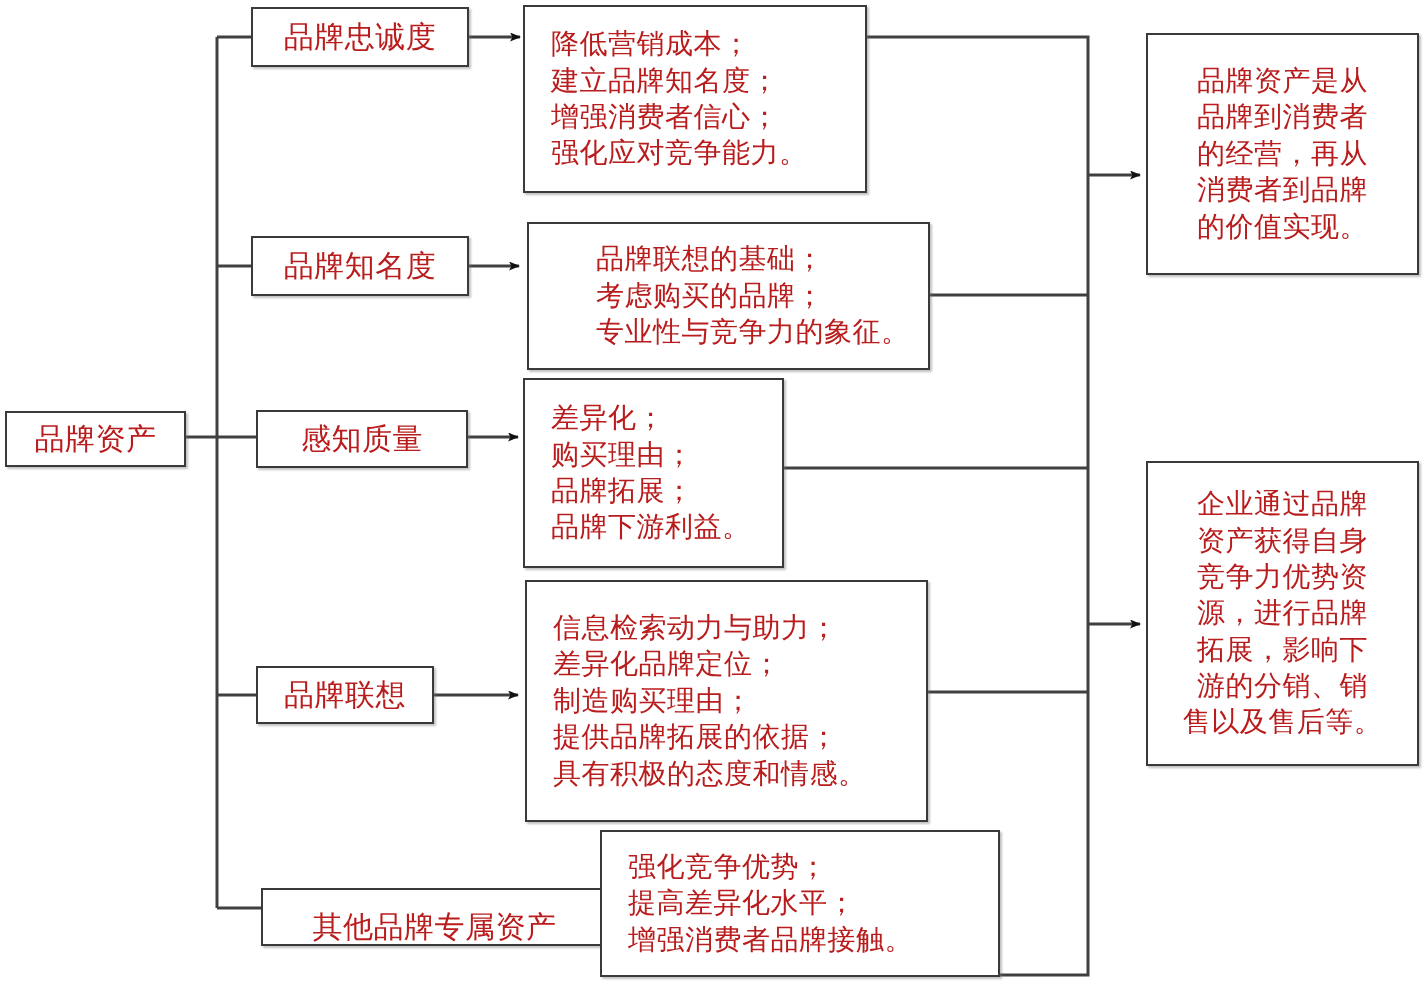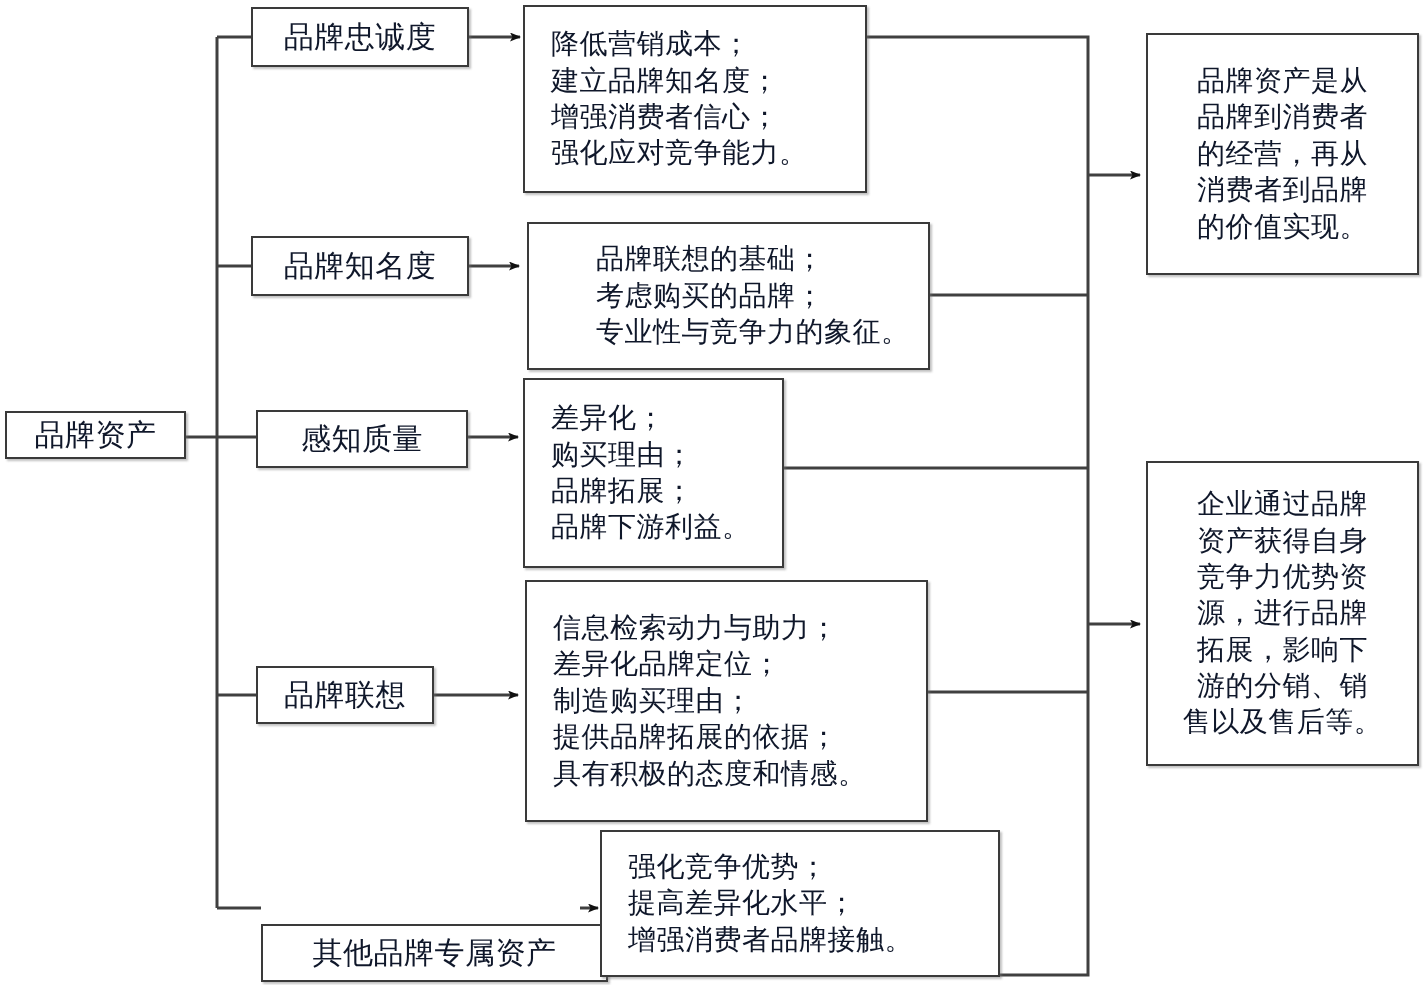--- a/index.html
+++ b/index.html
@@ -34,21 +34,21 @@
     align-items: center;
     z-index: 3;
   }
   .node-box.centered {
     justify-content: center;
     text-align: center;
   }
   .node-label {
     font-size: 29px;
     line-height: 1.12;
-    color: #0f172a;
+    color: #b91c1c;
     white-space: pre-line;
     letter-spacing: 0.5px;
   }
   .detail-box .node-label {
     font-size: 28px;
     line-height: 1.30;
     text-align: left;
     padding-left: 26px;
   }
   .outcome-box .node-label {
@@ -108,41 +108,41 @@
       <path d="M930,295 L1088,295"></path>
       <path d="M784,468 L1088,468"></path>
       <path d="M928,692 L1088,692"></path>
       <path d="M1000,975 L1088,975 L1088,624"></path>
       <path d="M1088,175 L1088,624"></path>
       <path d="M1088,175 L1140,175" marker-end="url(#arrowhead)"></path>
       <path d="M1088,624 L1140,624" marker-end="url(#arrowhead)"></path>
     </g>
   </svg>
 
-  <div class="node-box root-box centered" style="left:5px; top:411px; width:181px; height:48px;">
+  <div class="node-box root-box centered" style="left:5px; top:411px; width:181px; height:56px;">
     <span class="node-label">品牌资产</span>
   </div>
 
   <div class="node-box label-box centered" style="left:251px; top:7px; width:218px; height:60px;">
     <span class="node-label">品牌忠诚度</span>
   </div>
 
   <div class="node-box label-box centered" style="left:251px; top:236px; width:218px; height:60px;">
     <span class="node-label">品牌知名度</span>
   </div>
 
   <div class="node-box label-box centered" style="left:256px; top:410px; width:212px; height:58px;justify-content:flex-end;">
     <span class="node-label">感知质量</span>
   </div>
 
   <div class="node-box label-box centered" style="left:256px; top:666px; width:178px; height:58px;">
     <span class="node-label">品牌联想</span>
   </div>
 
-  <div class="node-box label-box centered" style="left:261px; top:924px; width:347px; height:58px;">
+  <div class="node-box label-box centered" style="left:261px; top:888px; width:347px; height:58px;align-items:flex-end;">
     <span class="node-label">其他品牌专属资产</span>
   </div>
 
   <div class="node-box detail-box" style="left:523px; top:5px; width:344px; height:188px;">
     <span class="node-label">降低营销成本；
 建立品牌知名度；
 增强消费者信心；
 强化应对竞争能力。</span>
   </div>
 

